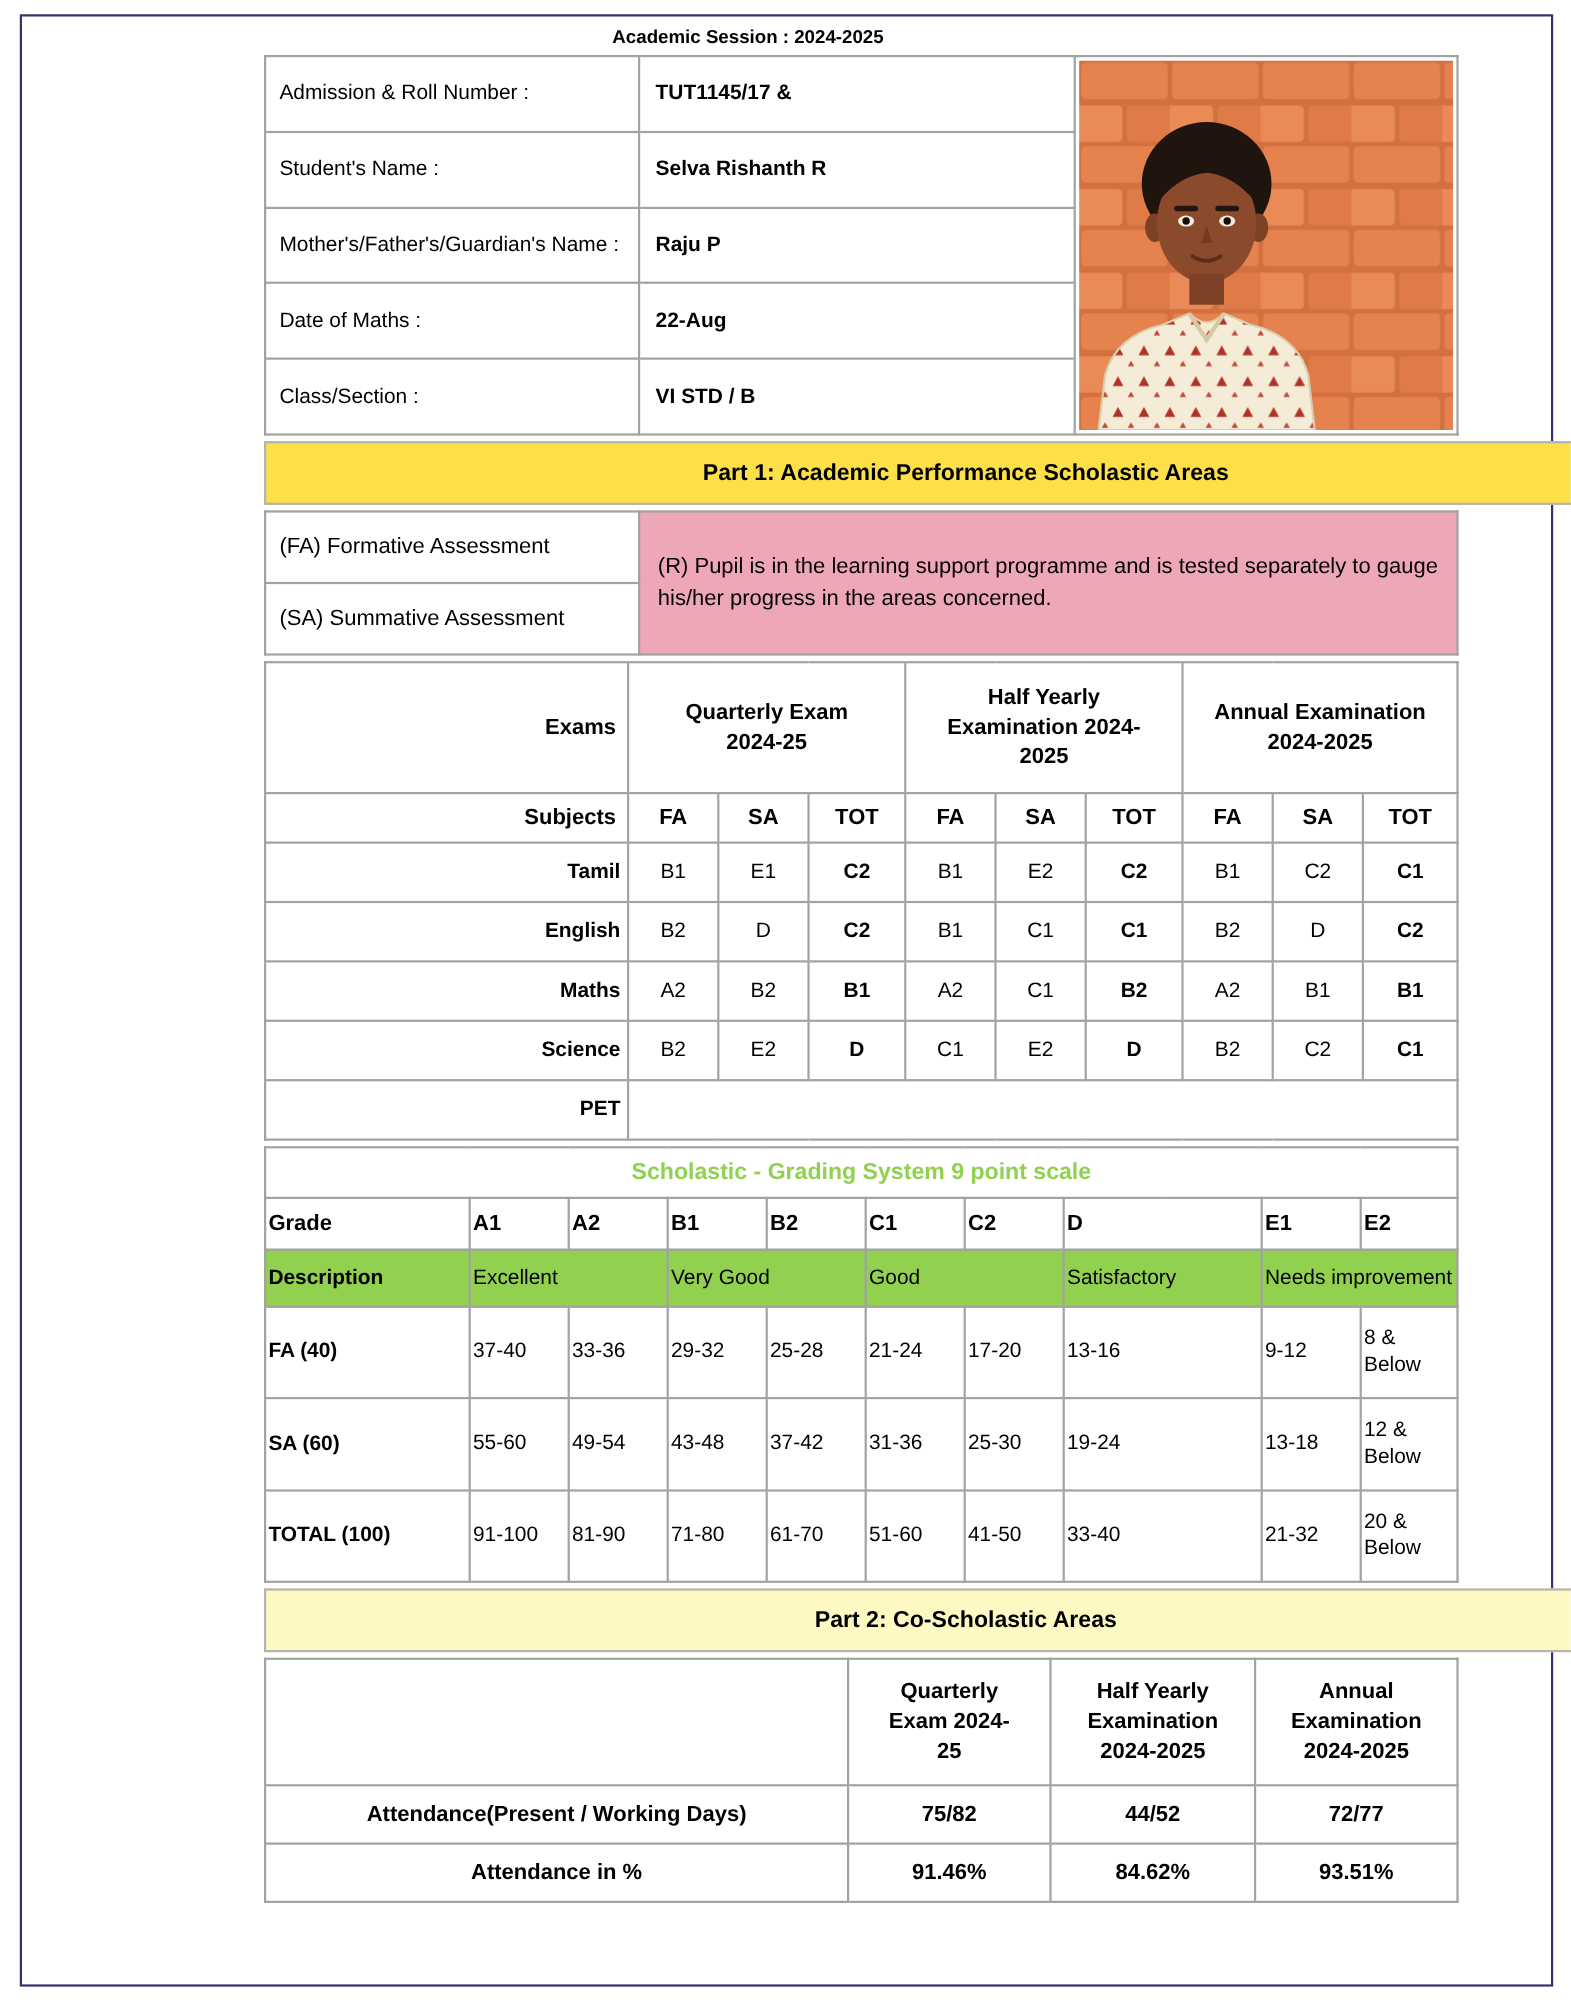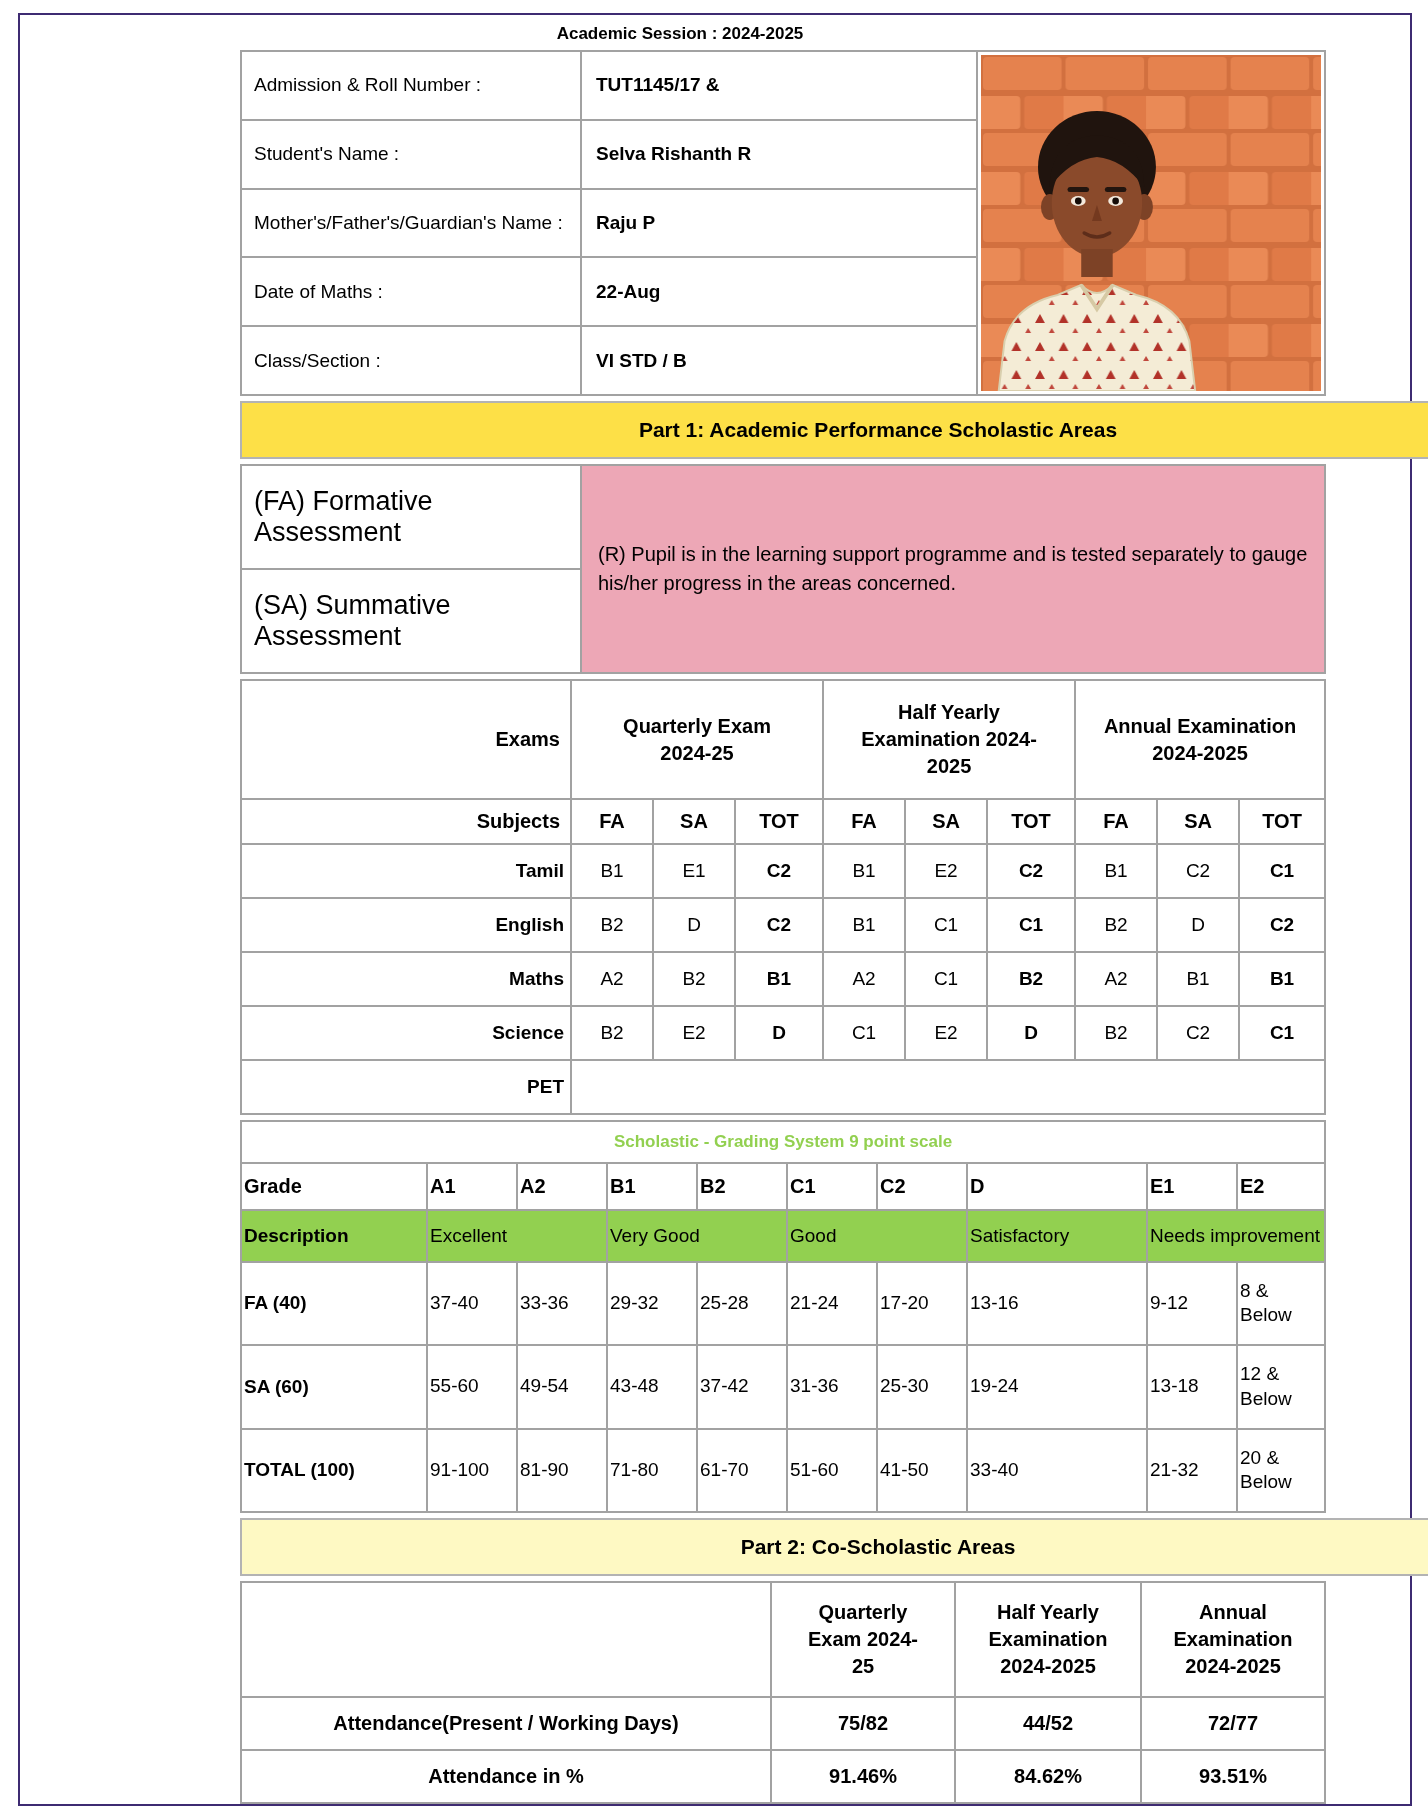--- a/index.html
+++ b/index.html
@@ -33,37 +33,37 @@
   
   .bar {
     border:2px solid #b3b3b3; margin-top:5px;
     text-align:center; font-weight:bold; font-size:21px;
     padding:15px 0;
   }
   .bar.part1 { background:#fde047; }
   .bar.part2 { background:#fef9c3; }
 
   
-  .note-table td.fa-lbl { padding:20px 12px; font-size:27px; }
+  .note-table td.fa-lbl { padding:20px 12px; font-size:20px; }
   .note-table td.note {
     background:#eda7b6; font-size:20px; padding:14px 16px; line-height:1.45;
   }
 
   
   .exam-table th { font-weight:bold; }
   .exam-table .exams-cell, .exam-table .subjects-cell { font-size:20px; text-align:right; }
   .exam-table .exam-col { text-align:center; font-size:20px; padding:18px 26px; line-height:1.35; }
   .exam-table .sub-col { text-align:center; font-size:20px; padding:10px 4px; }
   .exam-table td.subject { text-align:right; font-weight:bold; padding:15px 6px 15px 4px; }
   .exam-table td.grade { text-align:center; padding:15px 2px; font-weight:normal; }
   .exam-table td.grade.tot { font-weight:bold; }
 
   
   .grading-table .g-title {
-    text-align:center; color:#92d050; font-weight:bold; font-size:17px; padding:10px 0;
+    text-align:center; color:#92d050; font-weight:bold; font-size:21px; padding:10px 0;
   }
   .grading-table th { text-align:left; font-size:20px; padding:11px 2px; }
   .grading-table td { padding:11px 2px; }
   .grading-table tr.desc-row td { background:#92d050; font-weight:normal; padding:13px 2px; line-height:1.25; }
   .grading-table tr.desc-row td.desc-lbl { font-weight:bold; }
   .grading-table td.row-lbl { font-weight:bold; }
   .grading-table td.range { padding:16px 2px; line-height:1.3; }
 
   
   .att-table th.exam-col { text-align:center; font-size:20px; padding:16px 28px; line-height:1.35; font-weight:bold; }

